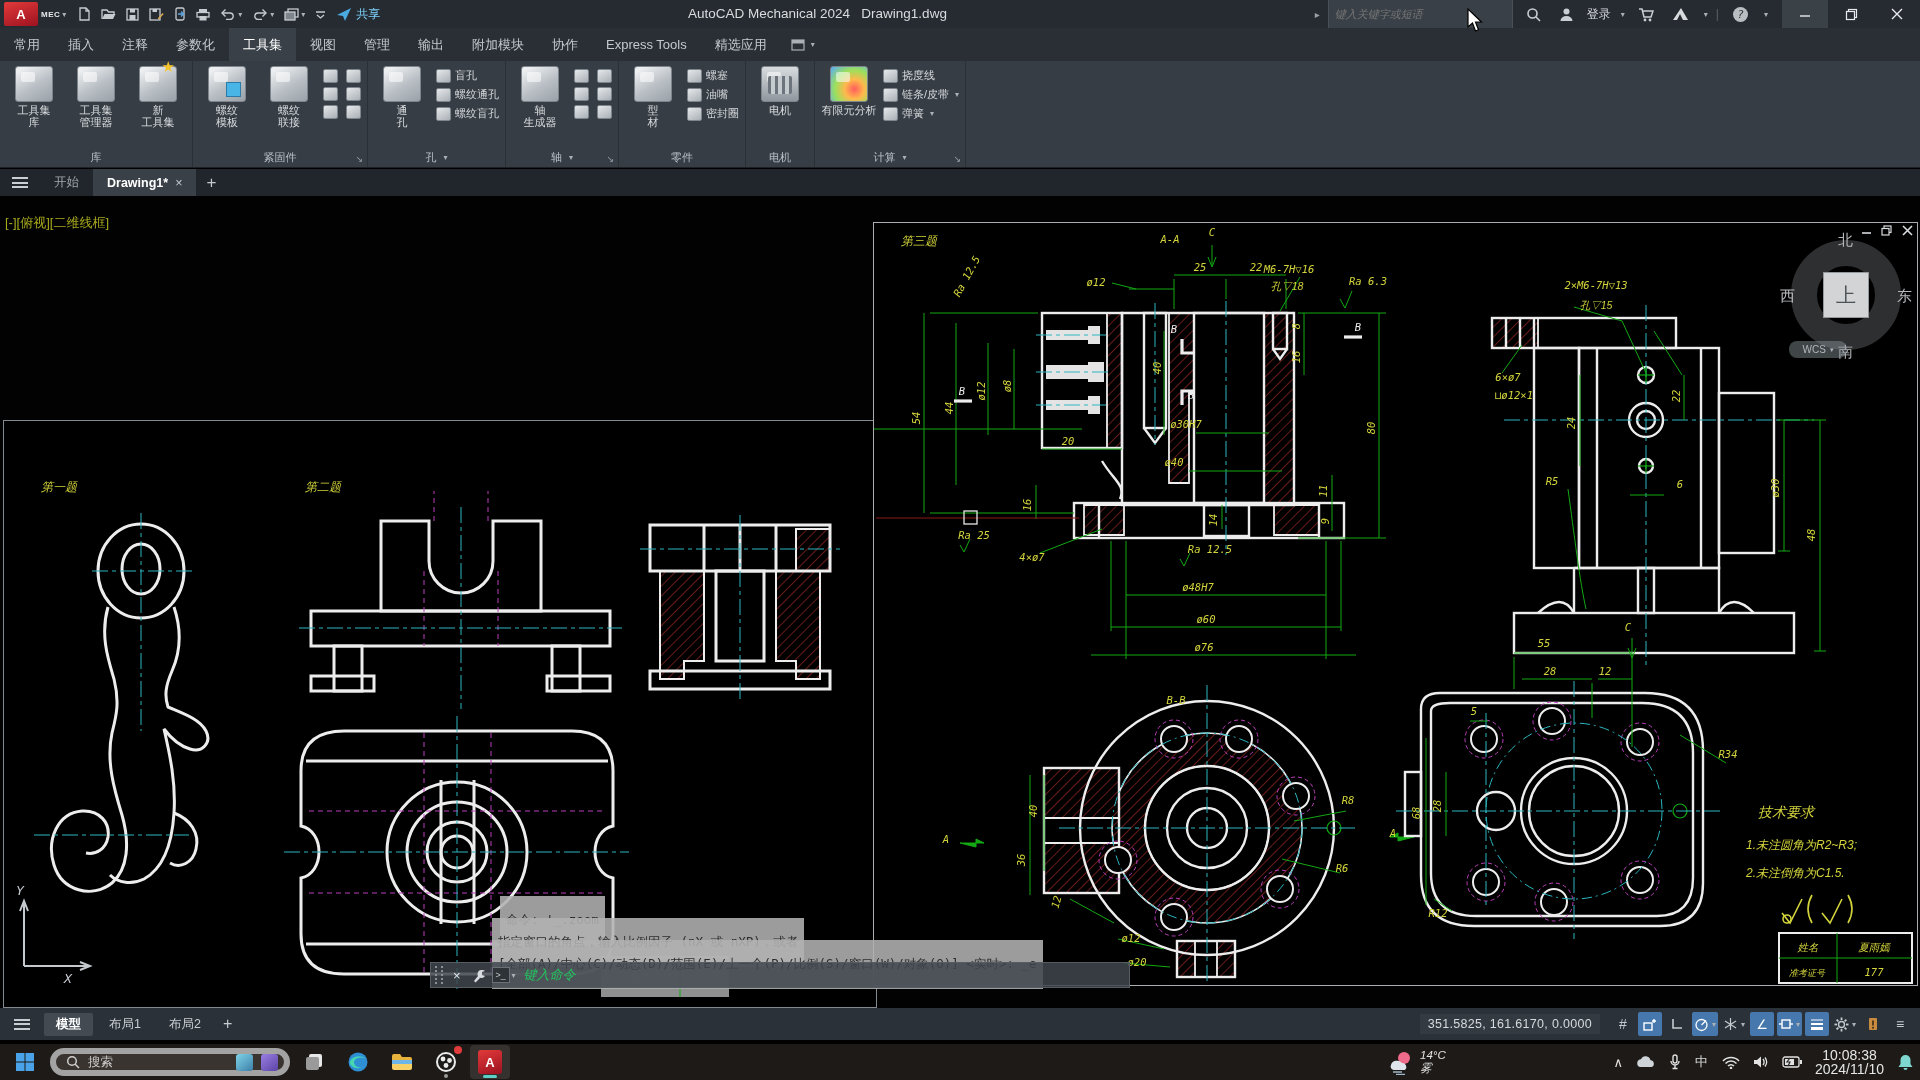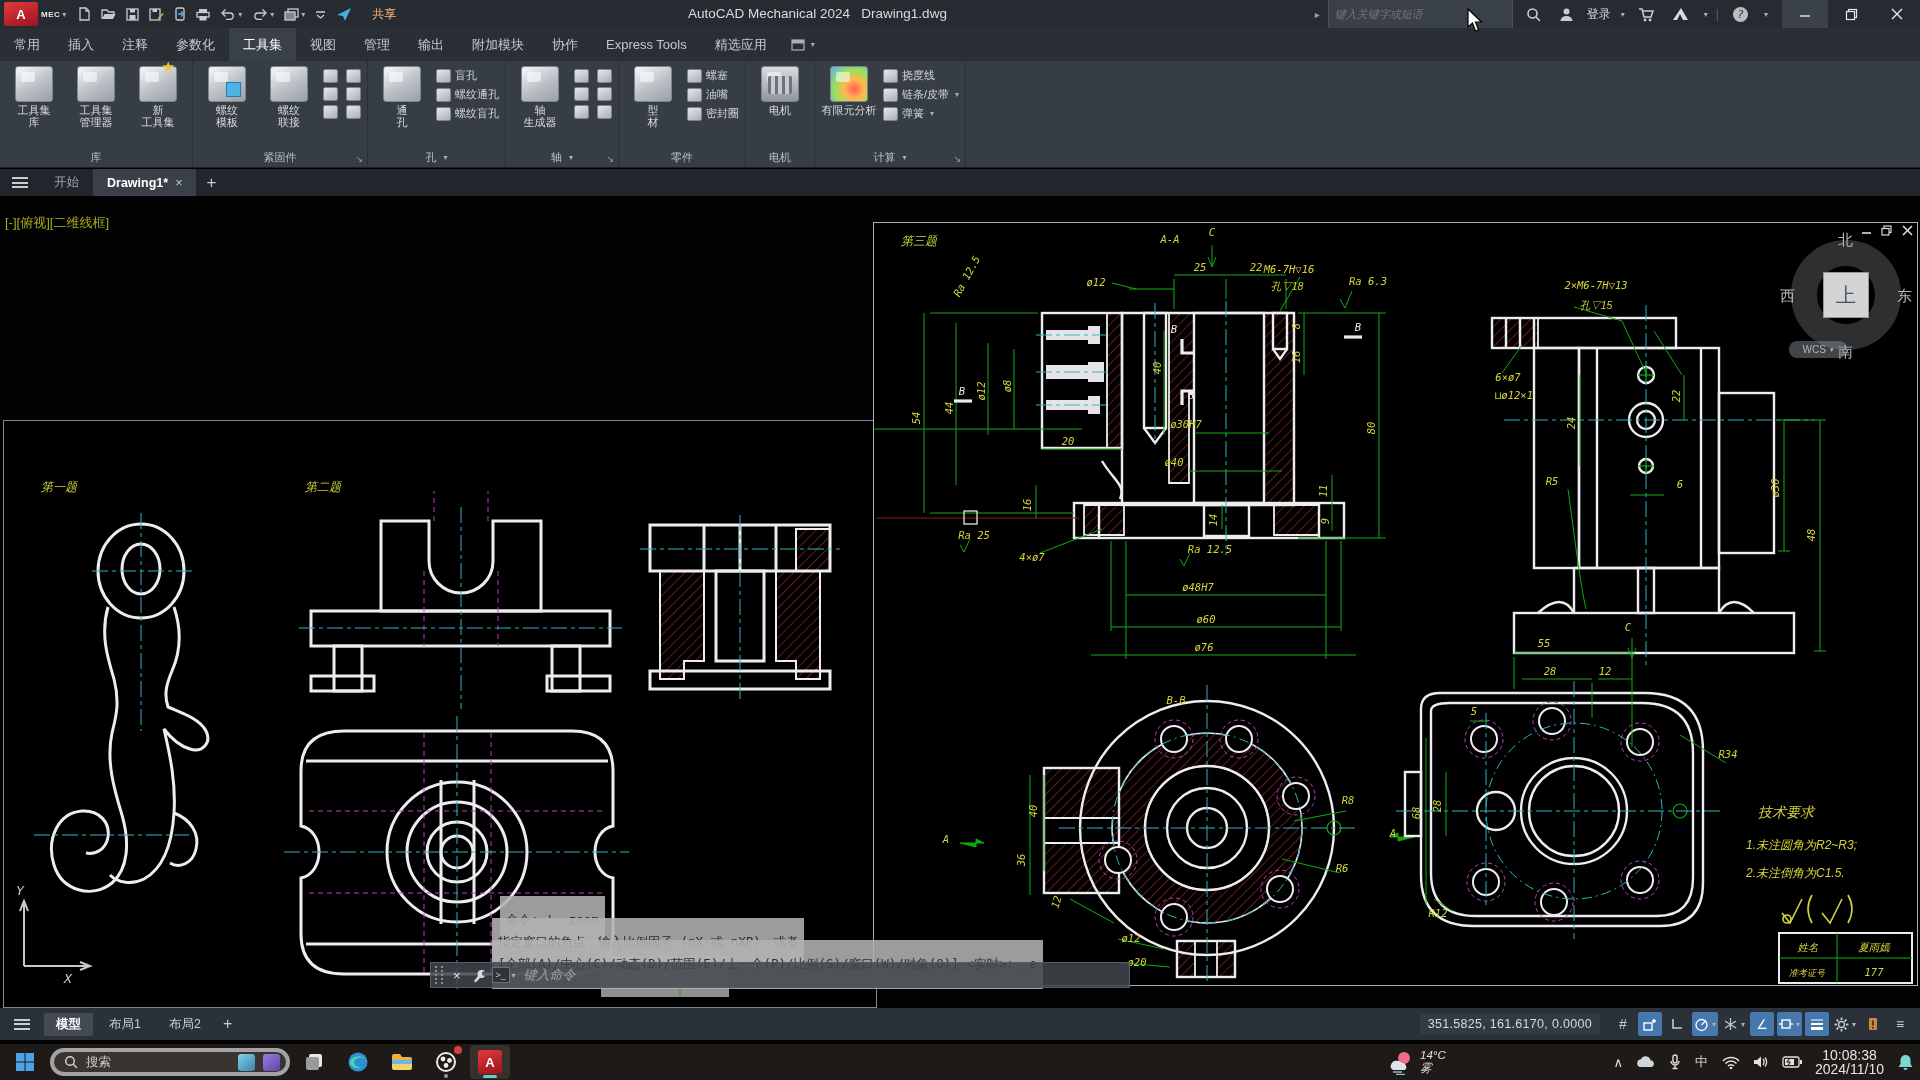--- a/index.html
+++ b/index.html
@@ -8,21 +8,21 @@
   .screen { position:relative; width:1920px; height:1080px; overflow:hidden; background:#000; }
 
   
   .titlebar { position:absolute; left:0; top:0; width:1920px; height:28px; background:#262b32; display:flex; align-items:center; color:#c9ced3; font-size:12px; }
   .acad-logo { width:34px; height:24px; margin-left:4px; position:relative; background:linear-gradient(160deg,#e23a3a,#9c1220); border-radius:2px; color:#fff; font-weight:bold; display:flex; align-items:center; justify-content:center; font-size:13px; }
   .mec { font-size:8px; font-weight:bold; color:#e8e8e8; margin-left:3px; letter-spacing:.5px; }
   .qat { display:flex; align-items:center; gap:10px; margin-left:12px; }
   .qat .qi { display:flex; align-items:center; color:#c6cbd0; }
   .qat svg { display:block; }
   .caret { font-size:8px; color:#aab0b6; margin-left:2px; }
-  .share-lbl { color:#fdba74; margin-left:20px; }
+  .share-lbl { color:#7dd3fc; margin-left:4px; }
   .tb-title { position:absolute; left:688px; top:0; height:28px; line-height:28px; color:#d8dcde; font-size:13.5px; white-space:pre; }
   .tb-right { position:absolute; right:0; top:0; height:28px; display:flex; align-items:center; gap:8px; }
   .ic-collapse { color:#9aa0a6; font-size:10px; }
   .search-box { width:185px; height:34px; background:#3a4047; border:1px solid #4a5058; color:#8b929a; font-style:italic; font-size:11px; line-height:16px; padding:0 6px; }
   .signin { color:#d4d8dc; font-size:12px; }
   .win-btns { display:flex; align-items:center; height:28px; margin-left:6px; }
   .win-btn { width:46px; height:28px; display:flex; align-items:center; justify-content:center; color:#dfe3e6; }
   .win-btn.hov { background:#3a4147; }
   .cursor-arrow { position:absolute; left:1466px; top:8px; z-index:99; }
 
@@ -74,37 +74,37 @@
   .vc-up { position:absolute; left:57px; top:57px; width:46px; height:46px; background:#d2d4d6; border:1px solid #94999e; display:flex; align-items:center; justify-content:center; color:#4e5357; font-size:20px; }
   .wcs { position:absolute; left:915px; top:118px; width:58px; height:17px; background:rgba(142,152,160,.45); border-radius:8px; color:#aeb6bd; font-size:10px; display:flex; align-items:center; justify-content:center; gap:4px; z-index:4; }
 
   
   .cmd-chip { position:absolute; background:rgba(178,178,178,.88); color:#2c2c2c; font-family:"DejaVu Sans Mono",monospace; font-size:12.5px; padding:16px 6px; white-space:pre; }
   .cmd-input { position:absolute; left:430px; top:766px; width:700px; height:26px; background:rgba(64,70,77,.85); border:1px solid #565c63; display:flex; align-items:center; color:#cdd2d7; }
   .grip { width:8px; height:18px; margin:0 4px; border-left:2px dotted #8b9198; border-right:2px dotted #8b9198; }
   .cmd-x { font-size:13px; margin:0 6px; color:#e3e7ea; }
   .cmd-ic { margin:0 5px; display:flex; align-items:center; }
   .cmd-box { width:18px; height:16px; background:#2e3338; border:1px solid #6a7077; color:#bfc4c9; font-size:9px; display:flex; align-items:center; justify-content:center; }
-  .cmd-ph { font-style:italic; color:#a3a3a3; font-size:13px; margin-left:8px; font-family:"DejaVu Sans Mono",monospace; }
+  .cmd-ph { font-style:italic; color:#22c55e; font-size:13px; margin-left:8px; font-family:"DejaVu Sans Mono",monospace; }
 
   
   .statusbar { position:absolute; left:0; top:1008px; width:1920px; height:32px; background:#2b3138; display:flex; align-items:center; color:#c9ced3; }
   .sb-menu { margin:0 14px 0 14px; }
   .sb-tab { padding:3px 12px; font-size:12.5px; margin-right:4px; }
   .sb-tab.active { background:#434a52; color:#fff; border-radius:2px; font-weight:bold; }
   .sb-plus { font-size:16px; margin-left:6px; }
   .sb-right { position:absolute; right:8px; display:flex; align-items:center; gap:3px; }
   .coords { background:#343a41; color:#d6dade; font-size:12.5px; padding:3px 8px; margin-right:8px; letter-spacing:.3px; }
   .sbtn { min-width:24px; height:24px; display:flex; align-items:center; justify-content:center; color:#c6cbd0; font-size:13px; gap:1px; border-radius:2px; padding:0 2px; }
   .sbtn.on { background:#4678ad; color:#fff; }
 
   
   .taskbar { position:absolute; left:0; top:1044px; width:1920px; height:36px; background:rgba(30,27,24,.97); display:flex; align-items:center; color:#d8d8d8; }
   .tb-start { margin-left:14px; }
-  .tb-search { margin-left:14px; width:240px; height:28px; border-radius:14px; background:#39342f; border:4px solid #a3a3a3; display:flex; align-items:center; font-size:12.5px; color:#cfcfcf; gap:8px; padding:0 6px 0 10px; }
+  .tb-search { margin-left:14px; width:240px; height:28px; border-radius:14px; background:#39342f; border:6px solid #a3a3a3; display:flex; align-items:center; font-size:12.5px; color:#cfcfcf; gap:8px; padding:0 6px 0 10px; }
   .tb-search .spacer { flex:1; }
   .mini-img { width:17px; height:17px; border-radius:3px; }
   .tb-app { width:40px; height:34px; display:flex; align-items:center; justify-content:center; position:relative; border-radius:4px; margin-left:4px; }
   .tb-app.active { background:#35312e; }
   .tb-app .runbar { position:absolute; bottom:1px; left:13px; width:14px; height:3px; border-radius:2px; background:#5fd0c6; }
   .tb-app .rundot { position:absolute; bottom:1px; left:18px; width:4px; height:4px; border-radius:50%; background:#9a9a9a; }
   .acad-tb { width:24px; height:24px; background:linear-gradient(160deg,#e23a3a,#9c1220); border-radius:3px; color:#fff; font-weight:bold; font-size:13px; display:flex; align-items:center; justify-content:center; }
   .tb-weather { position:absolute; left:1388px; display:flex; align-items:center; gap:6px; }
   .weather-txt { font-size:11.5px; line-height:13px; color:#e4e4e4;font-style:italic; }
   .tray { position:absolute; right:6px; display:flex; align-items:center; gap:13px; }

